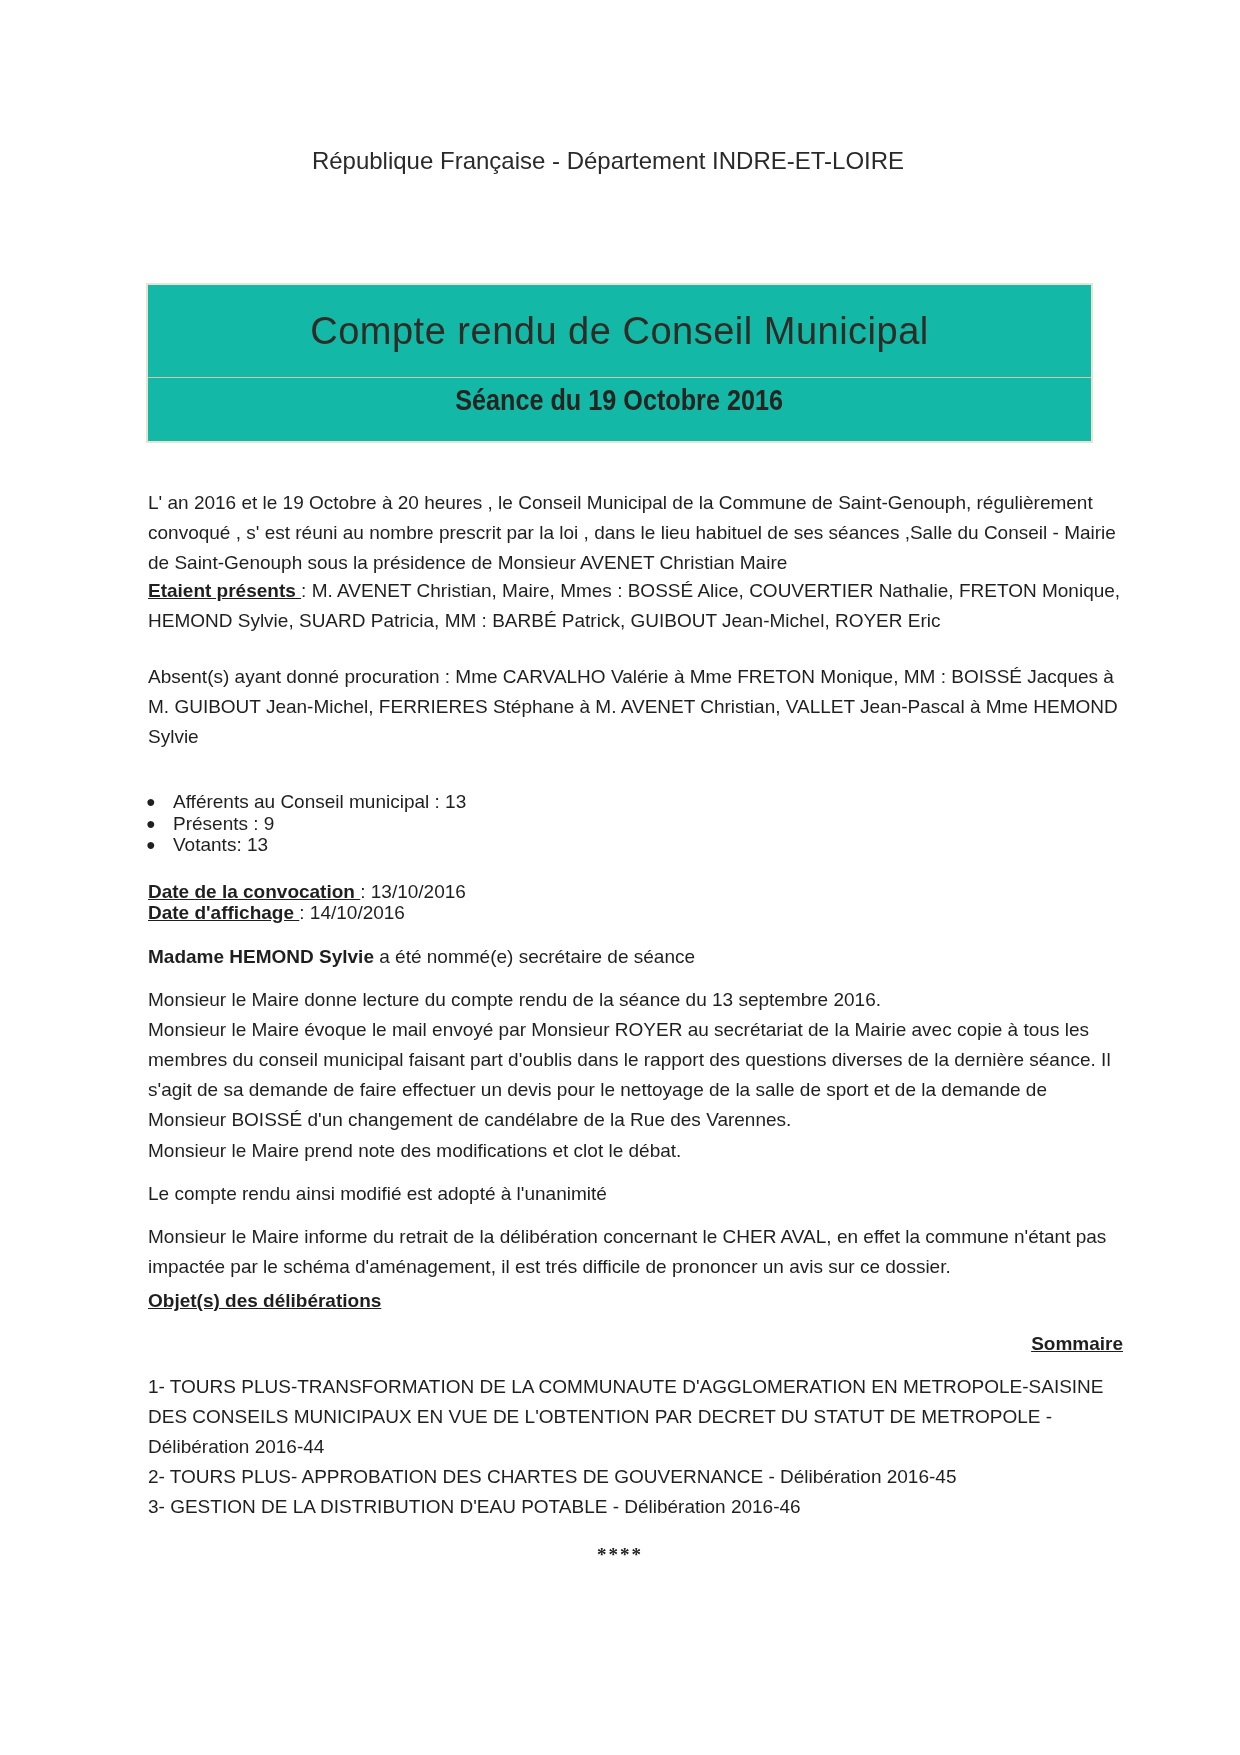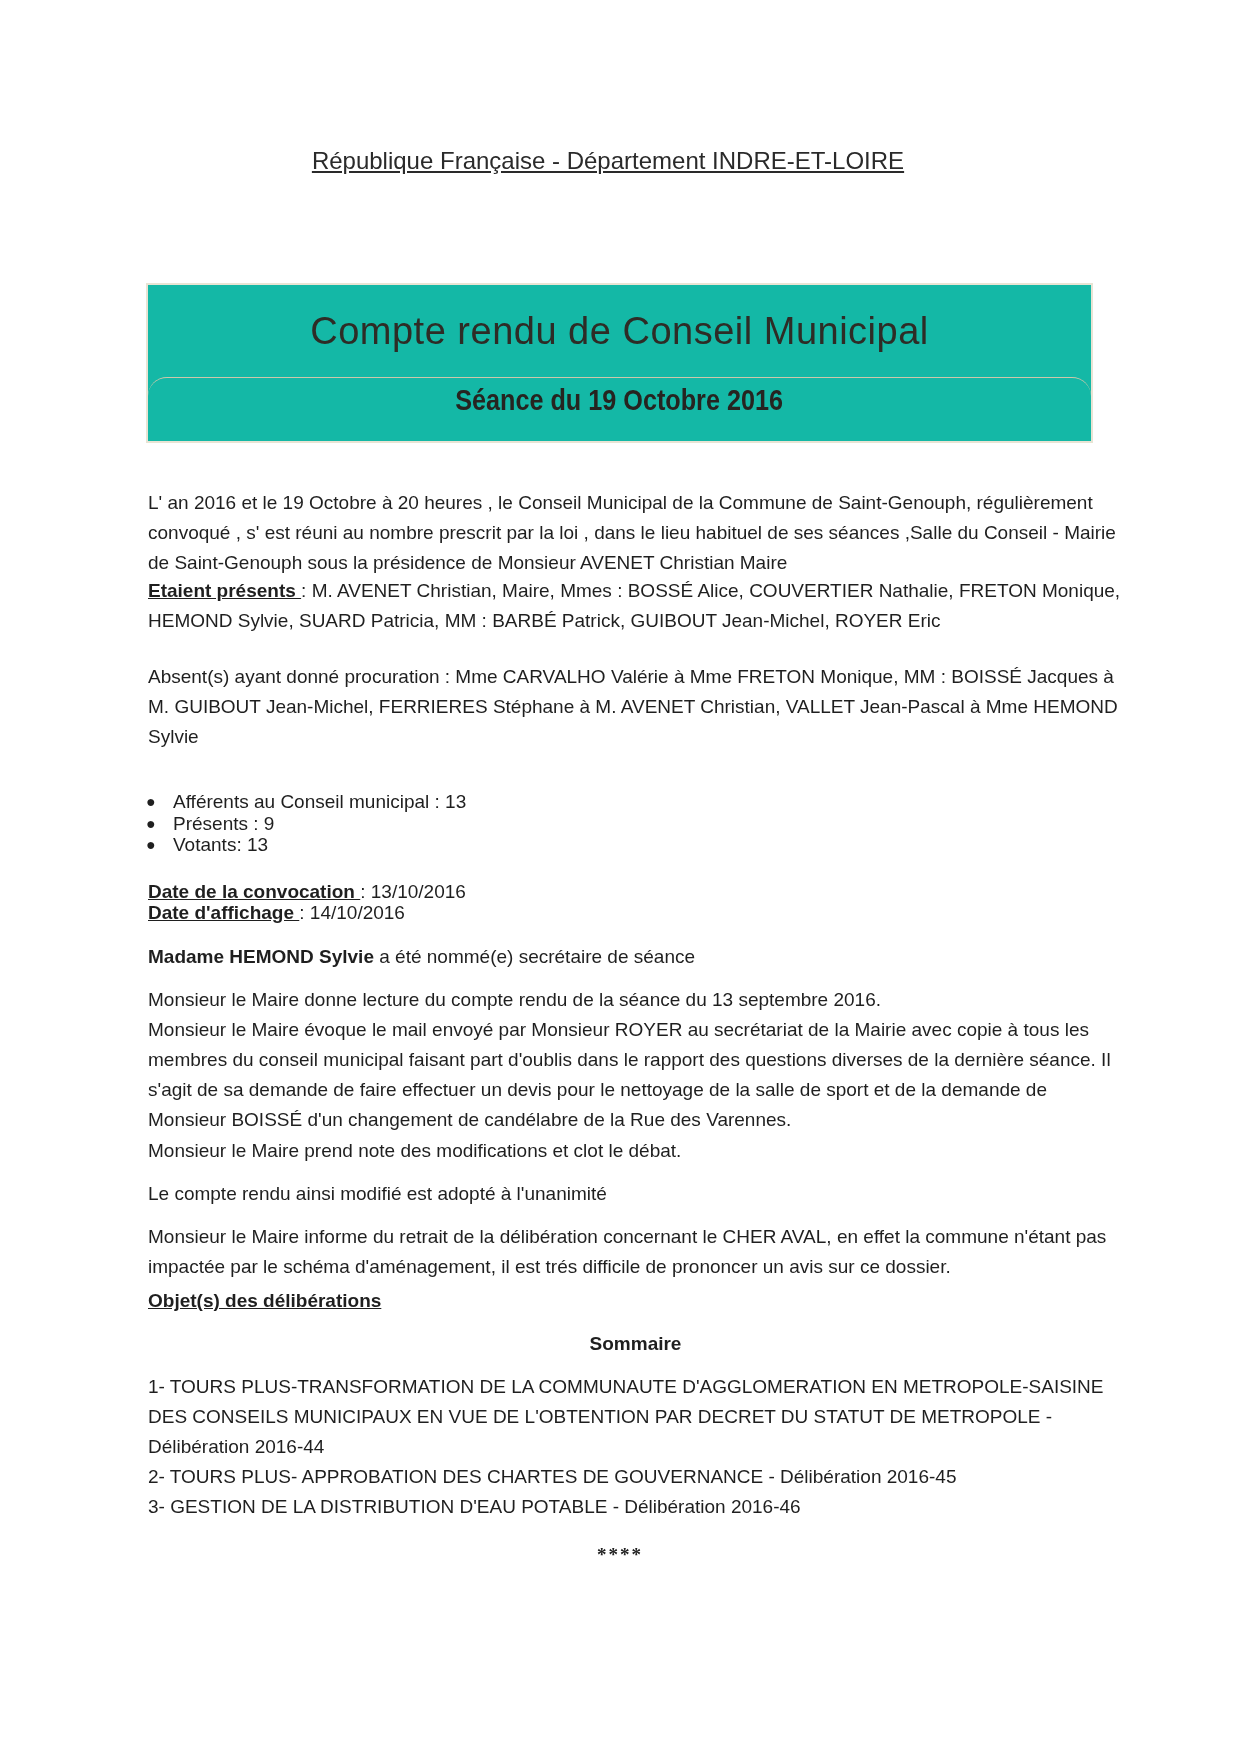--- a/index.html
+++ b/index.html
@@ -4,21 +4,21 @@
 <style>
   html,body{margin:0;padding:0;background:#ffffff;}
   .page{
     position:relative;
     width:1240px;height:1755px;
     background:#ffffff;
     font-family:"Liberation Sans", sans-serif;
     color:#1f1f1f;
     overflow:hidden;
   }
-  .centerline{position:absolute;left:0;width:1216px;text-align:center;text-decoration:underline;}
+  .centerline{position:absolute;left:0;width:1216px;text-align:center;}
   .hdr1{top:146px;font-size:24px;line-height:30px;color:#2a2a2a;}
   .hdr2{top:198px;font-size:26px;line-height:30px;font-weight:bold;color:#222;}
 
   .banner{
     position:absolute;left:146px;top:283px;width:947px;height:160px;
     box-sizing:border-box;
     background:#c2b892;
     border:2px solid #e8e4d4;
   }
   .banner-row1{
@@ -36,21 +36,21 @@
     transform:scaleX(0.84);transform-origin:center top;
     white-space:nowrap;
   }
 
   .para{
     position:absolute;left:148px;width:975px;
     font-size:19px;line-height:30px;
   }
   .b{font-weight:bold;}
   .bu{font-weight:bold;text-decoration:underline;}
-  .ctr{text-align:center;}
+  .ctr{text-align:right;text-decoration:underline;}
 
   .bullet-list{position:absolute;left:133px;width:975px;font-size:19px;line-height:21.5px;}
   .li{display:flex;}
   .dot{width:40px;padding-left:13px;box-sizing:border-box;flex:0 0 40px;font-size:16px;line-height:21.5px;}
 
   .stars{
     position:absolute;left:0;top:1544px;width:1240px;text-align:center;
     font-family:"Liberation Serif", serif;
     font-size:19px;font-weight:bold;letter-spacing:2px;color:#222;
     line-height:21.5px;
@@ -58,21 +58,21 @@
 </style>
 </head>
 <body>
 
 <div class="page">
 
   <div class="centerline hdr1">République Française - Département INDRE-ET-LOIRE</div>
 
   <div class="banner" style="background: #14b8a6; border-color: rgb(232, 228, 212);">
     <div class="banner-row1">Compte rendu de Conseil Municipal</div>
-    <div class="banner-row2" style="border-top-color: rgb(206, 199, 170); border-radius: 19px;">
+    <div class="banner-row2" style="border-top-color: rgb(206, 199, 170);">
       <span class="sub">Séance du 19 Octobre 2016</span>
     </div>
   </div>
 
   <div class="para" style="top:488px">L' an 2016 et le 19 Octobre à 20 heures , le Conseil Municipal de la Commune de Saint-Genouph, régulièrement convoqué , s' est réuni au nombre prescrit par la loi , dans le lieu habituel de ses séances ,Salle du Conseil - Mairie de Saint-Genouph sous la présidence de Monsieur AVENET Christian Maire</div>
 
   <div class="para" style="top:576px">
     <span class="bu">Etaient présents </span><span>: M. AVENET Christian, Maire, Mmes : BOSSÉ Alice, COUVERTIER Nathalie, FRETON Monique, HEMOND Sylvie, SUARD Patricia, MM : BARBÉ Patrick, GUIBOUT Jean-Michel, ROYER Eric</span>
   </div>
 

